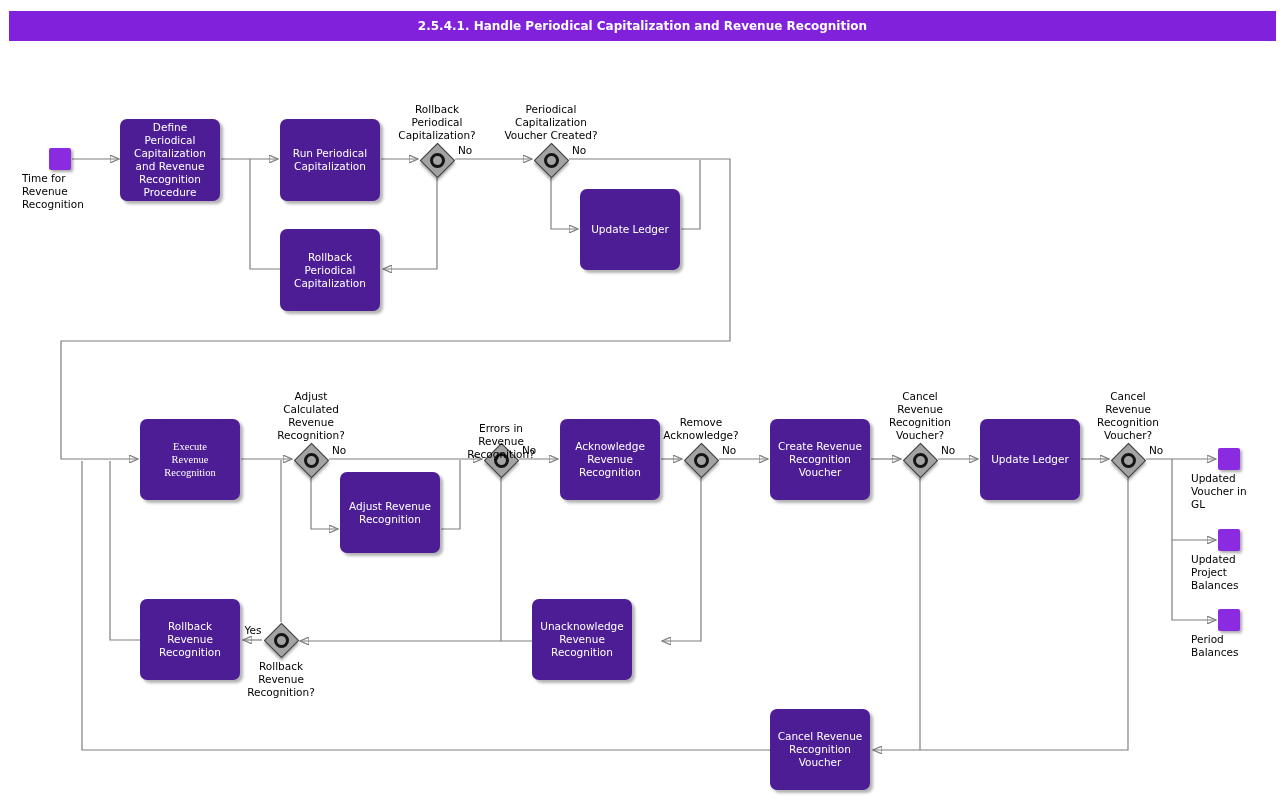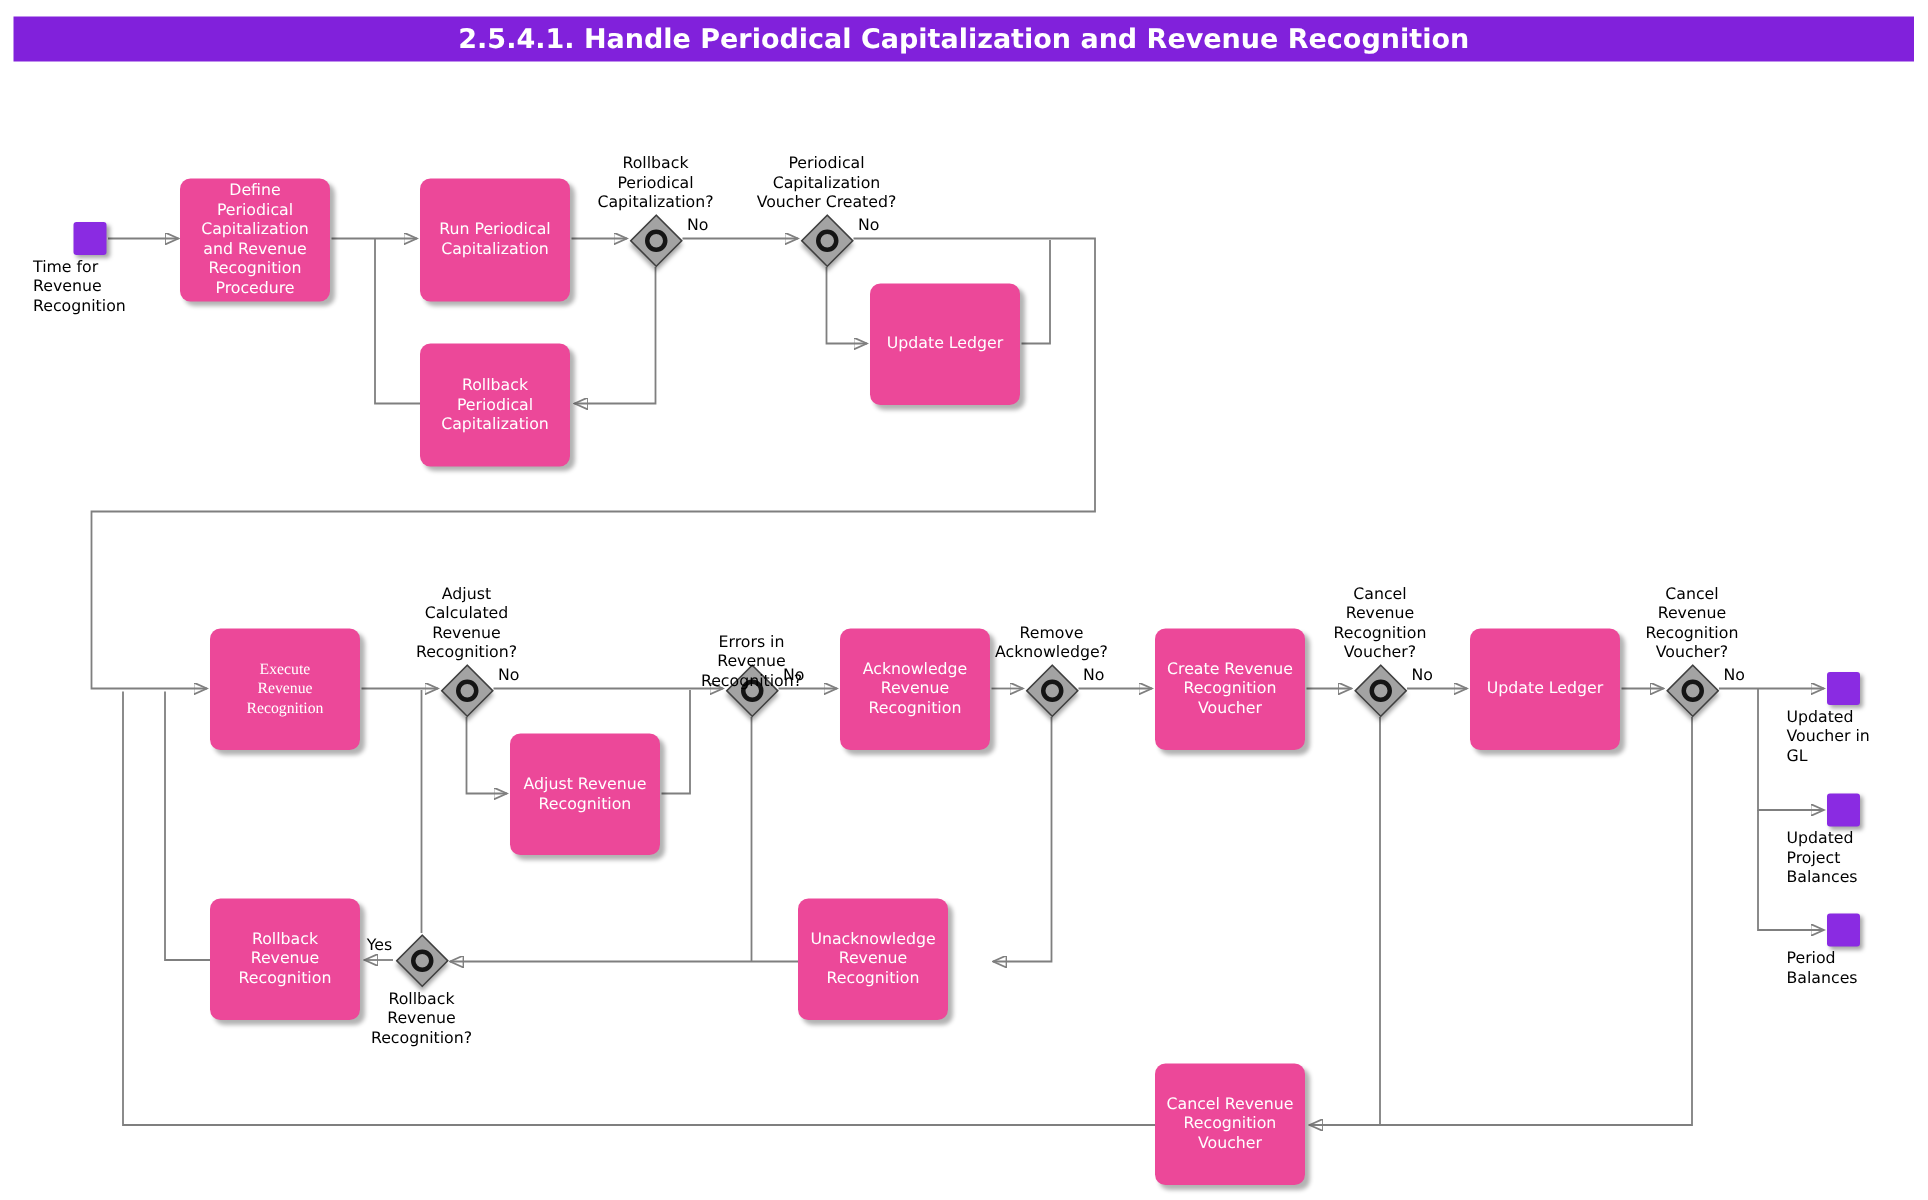--- a/index.html
+++ b/index.html
@@ -2,27 +2,27 @@
 <html><head>
 <meta charset="utf-8">
 <style>
   html,body{margin:0;padding:0;background:#ffffff;}
   #canvas{
     position:relative;width:1285px;height:800px;background:#ffffff;
     font-family:"DejaVu Sans","Liberation Sans",sans-serif;overflow:hidden;
   }
   #titlebar{
     position:absolute;left:9px;top:11px;width:1267px;height:30px;
-    background:#8121DB;color:#ffffff;font-size:18px;font-weight:bold;
+    background:#8121DB;color:#ffffff;font-size:12px;font-weight:bold;
     display:flex;align-items:center;justify-content:center;
   }
   svg.wires{position:absolute;left:0;top:0;width:1285px;height:800px;}
   svg.wires path{fill:none;stroke:#7f7f7f;stroke-width:1.2;}
   .task{
-    position:absolute;width:100px;height:81px;background:#ec4899;border-radius:7px;
+    position:absolute;width:100px;height:81px;background:#4c1d95;border-radius:7px;
     color:#ffffff;display:flex;align-items:center;justify-content:center;
     text-align:center;font-size:10.5px;line-height:13px;
     box-shadow:3px 3px 3px rgba(0,0,0,0.30);padding:0 6px;box-sizing:border-box;
   }
   .task span{white-space:pre-line;}
   .event{
     position:absolute;width:22px;height:22px;background:#8A2BE2;border-radius:2px;
     box-shadow:2px 2px 3px rgba(0,0,0,0.35);
   }
   .gw{position:absolute;width:34px;height:34px;}
@@ -132,21 +132,21 @@
 Capitalization</span>
   </div>
   <div class="task" style="left:580px;top:189px;">
     <span>Update Ledger</span>
   </div>
   <div class="task" style="left:140px;top:419px;font-family:Liberation Serif, serif;">
     <span>Execute
 Revenue
 Recognition</span>
   </div>
-  <div class="task" style="left:340px;top:489px;">
+  <div class="task" style="left:340px;top:472px;">
     <span>Adjust Revenue
 Recognition</span>
   </div>
   <div class="task" style="left:560px;top:419px;">
     <span>Acknowledge
 Revenue
 Recognition</span>
   </div>
   <div class="task" style="left:770px;top:419px;">
     <span>Create Revenue

